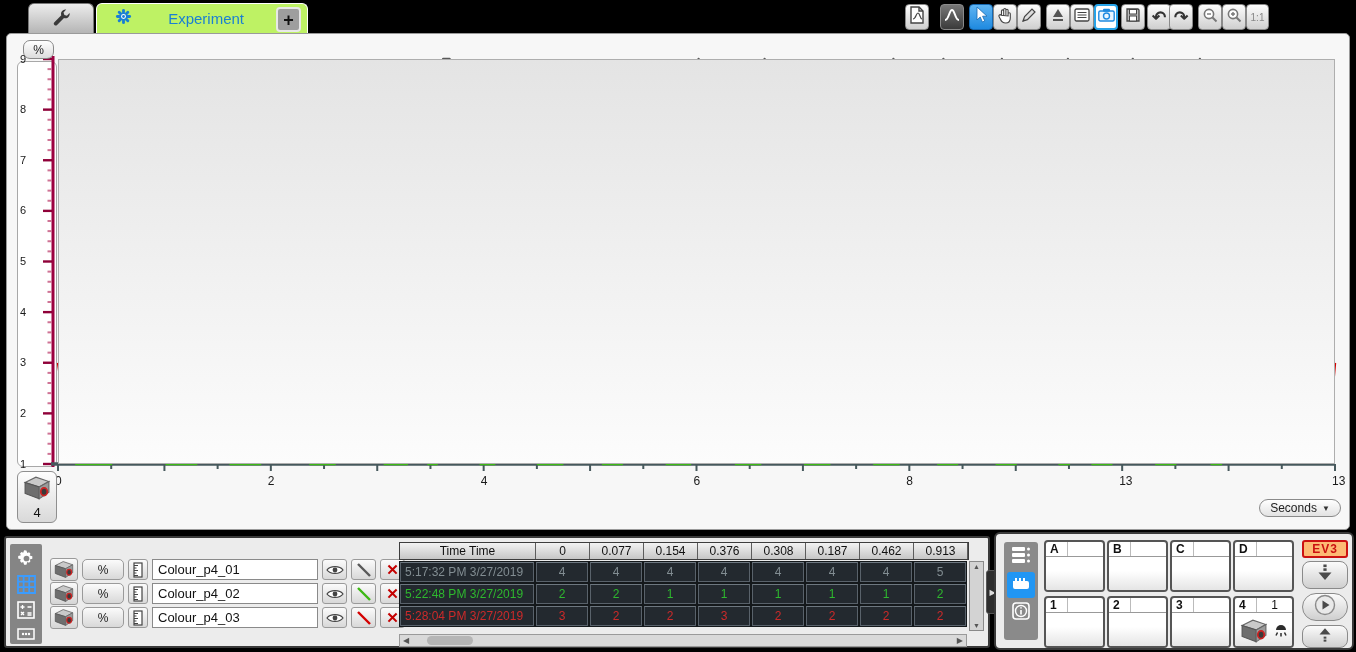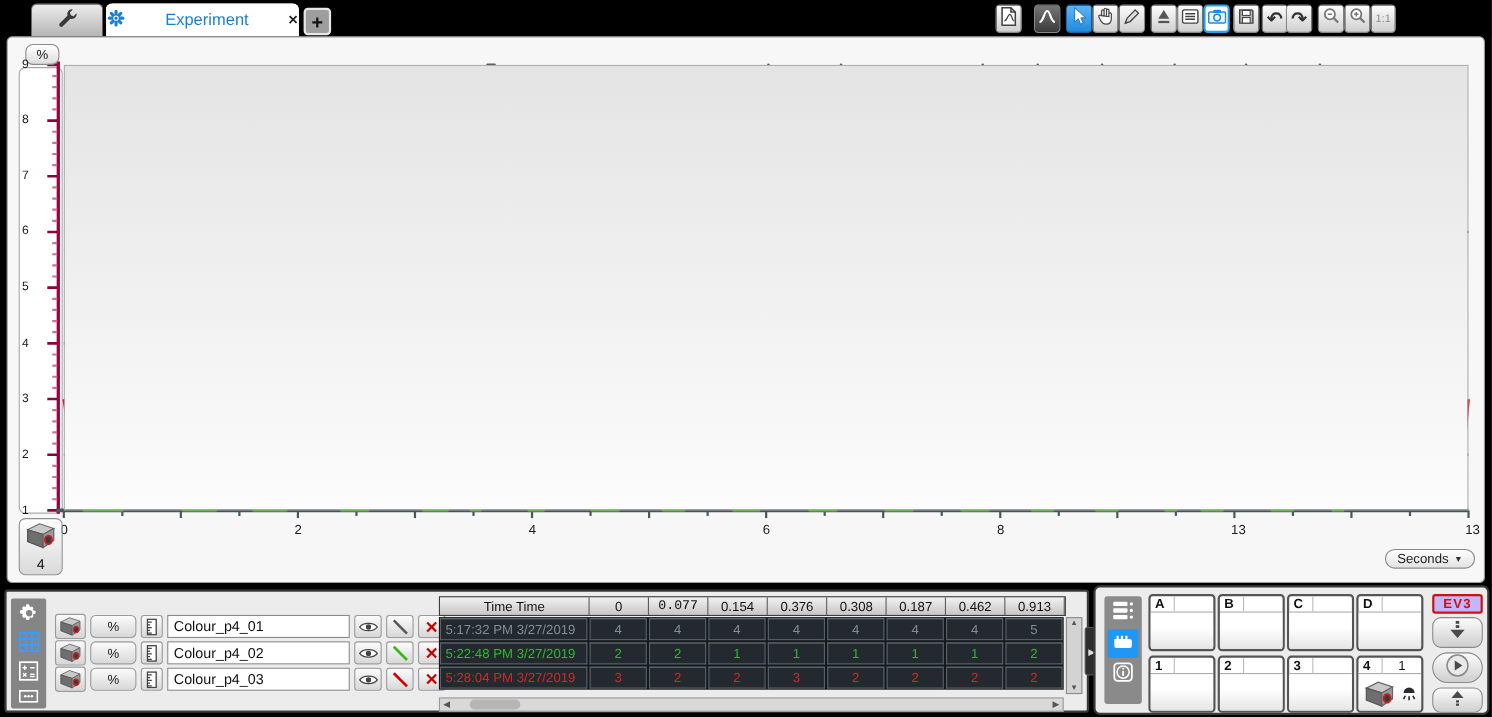--- a/index.html
+++ b/index.html
@@ -4,21 +4,21 @@
 <style>
   * { margin:0; padding:0; box-sizing:border-box; }
   html,body { background:#000; font-family:"Liberation Sans", sans-serif; }
   #app { position:relative; width:1356px; height:652px; background:#000; overflow:hidden; }
 
   
   #topbar { position:absolute; left:0; top:0; width:1356px; height:33px; background:#000; }
   .tab { position:absolute; top:3px; height:30px; border:1px solid #777; border-bottom:none;
          border-radius:6px 6px 0 0; display:flex; align-items:center; justify-content:center; gap:6px; }
   #tools-tab { left:28px; width:66px; background:linear-gradient(#ececec,#b5b5b5); }
-  #experiment-tab { left:96px; width:176px; background:#ffffff; border-color:#fff;gap:36px; }
+  #experiment-tab { left:96px; width:212px; background:#bef264; border-color:#fff;gap:36px; }
   #experiment-tab .tab-label { color:#1a7fd4; font-size:15px; }
   #tab-close { color:#222; font-size:15px; font-weight:bold; cursor:default; }
   #plus-tab { position:absolute; left:276px; top:7px; width:25px; height:25px; background:#9e9e9e;
               border:2px solid #e8e8e8; border-radius:4px; color:#111; font-size:18px; font-weight:bold;
               display:flex; align-items:center; justify-content:center; line-height:0; }
   .tbtn { position:absolute; top:4px; width:24px; height:26px; background:linear-gradient(#fdfdfd,#cfcfcf);
           border:1px solid #8a8a8a; border-radius:4px; display:flex; align-items:center; justify-content:center; }
   .tbtn.dark { background:linear-gradient(#777,#3a3a3a); }
   .tbtn.sel  { background:linear-gradient(#5fb4f2,#1f8ae0); border-color:#1668b0; }
   .tbtn.cam  { border:2px solid #27a3e8; background:#fff; }
@@ -92,21 +92,21 @@
             display:flex; align-items:center; justify-content:center; }
   .hw-tab.sel { background:#2196f3; }
   .port-box { position:absolute; width:61px; height:52px; background:#fff; border:2px solid #555;
               border-radius:4px; overflow:hidden; }
   .port-head { height:15px; border-bottom:1px solid #999; display:flex; align-items:center; }
   .port-label { font-size:12px; font-weight:bold; color:#111; padding-left:4px; width:22px;
                 border-right:1px solid #bbb; }
   .port-value { flex:1; text-align:center; font-size:12px; color:#111; }
   .port-body { height:35px; background:linear-gradient(#ffffff 40%,#e2e2e2); display:flex;
                align-items:center; justify-content:center; gap:4px; }
-  #ev3-logo { position:absolute; left:306px; top:6px; width:46px; height:18px; background:#c4b5fd;
+  #ev3-logo { position:absolute; left:306px; top:6px; width:46px; height:18px; background:#fdba74;
               border:2px solid #cc1111; border-radius:3px; color:#cc1111; font-weight:bold; font-size:12px;
               display:flex; align-items:center; justify-content:center; letter-spacing:1px; }
   .ev3-btn { position:absolute; left:306px; width:46px; background:linear-gradient(#fbfbfb,#cfcfcf);
              border:1px solid #8a8a8a; border-radius:8px; display:flex; align-items:center; justify-content:center; }
 </style>
 </head>
 <body>
 
 <div id="app">
 
@@ -445,21 +445,21 @@
             </svg>
           </button>
           <button class="ds-del">✕</button>
         </div>
       </div>
 
     <div id="dtable">
       <div id="dt-head">
           <div class="hcell" style="width: 136px;">Time Time</div>
           <div class="hcell" style="width: 54px;">0</div>
-          <div class="hcell" style="width: 54px; font-family: Liberation Mono, monospace;">0.077</div>
+          <div class="hcell" style="width: 54px;">0.077</div>
           <div class="hcell" style="width: 54px;">0.154</div>
           <div class="hcell" style="width: 54px;">0.376</div>
           <div class="hcell" style="width: 54px;">0.308</div>
           <div class="hcell" style="width: 54px;">0.187</div>
           <div class="hcell" style="width: 54px;">0.462</div>
           <div class="hcell" style="width: 54px;">0.913</div>
         </div>
       <div id="dt-body">
           <div class="trow">
             <div class="tcell time" style="width:134px; color:#828d92">5:17:32 PM 3/27/2019</div>

